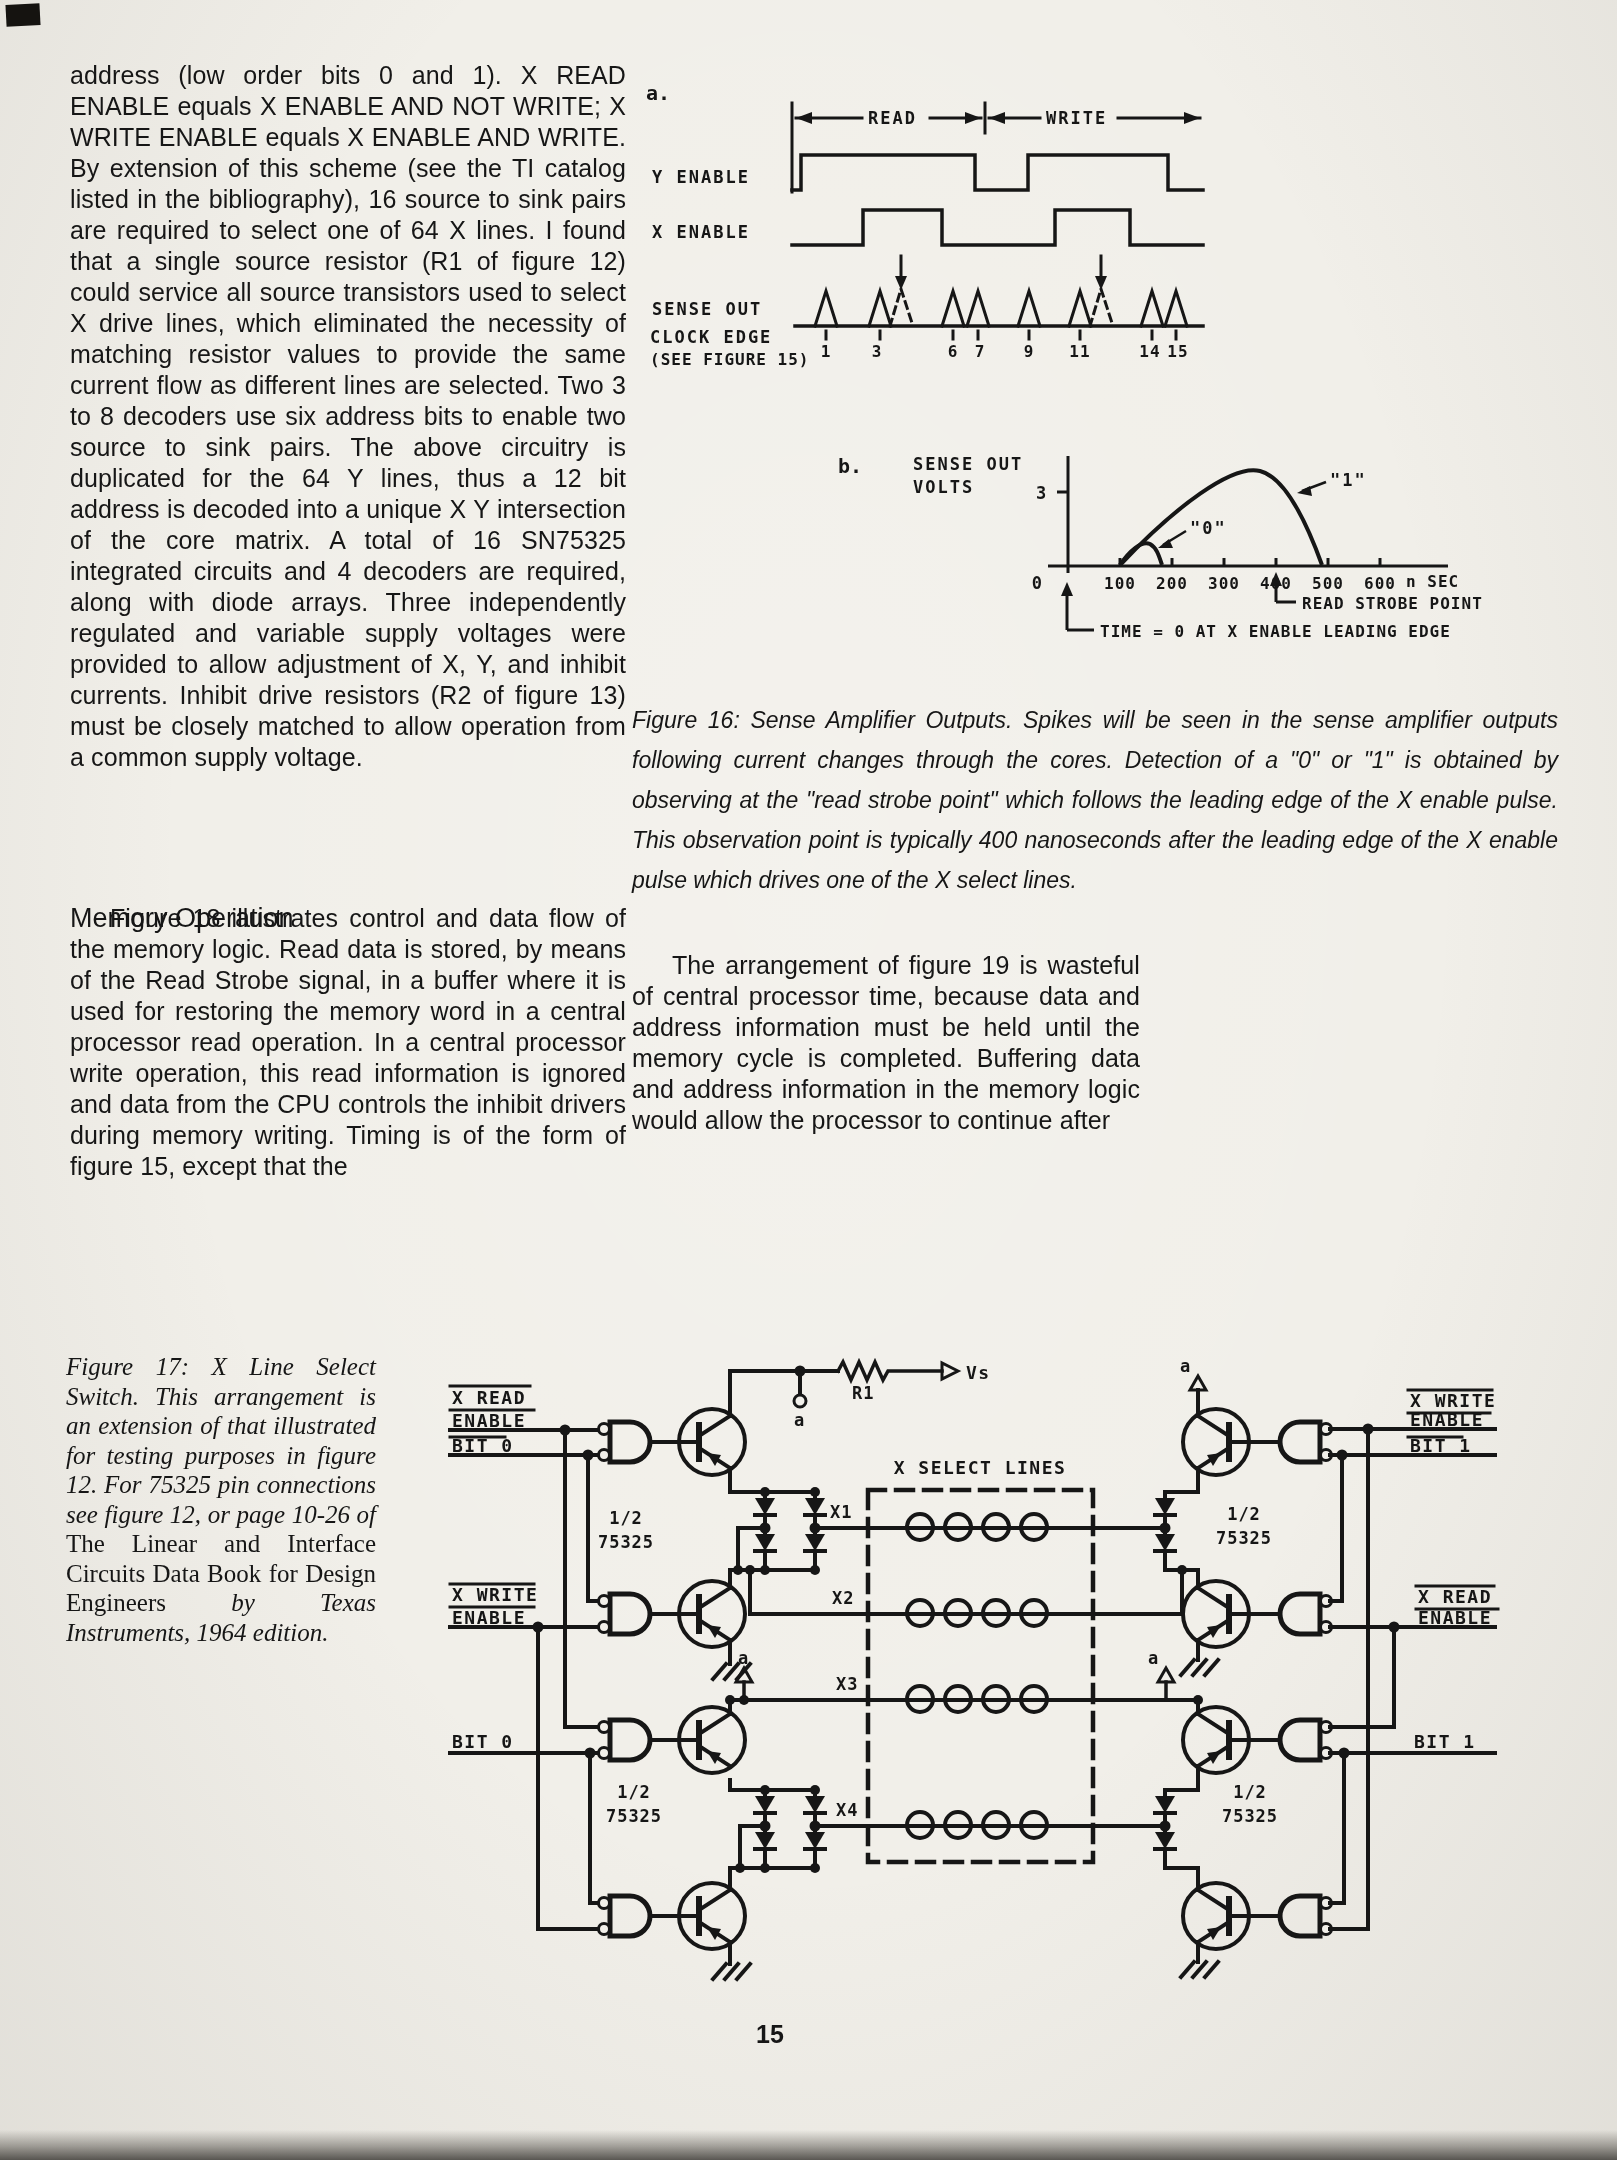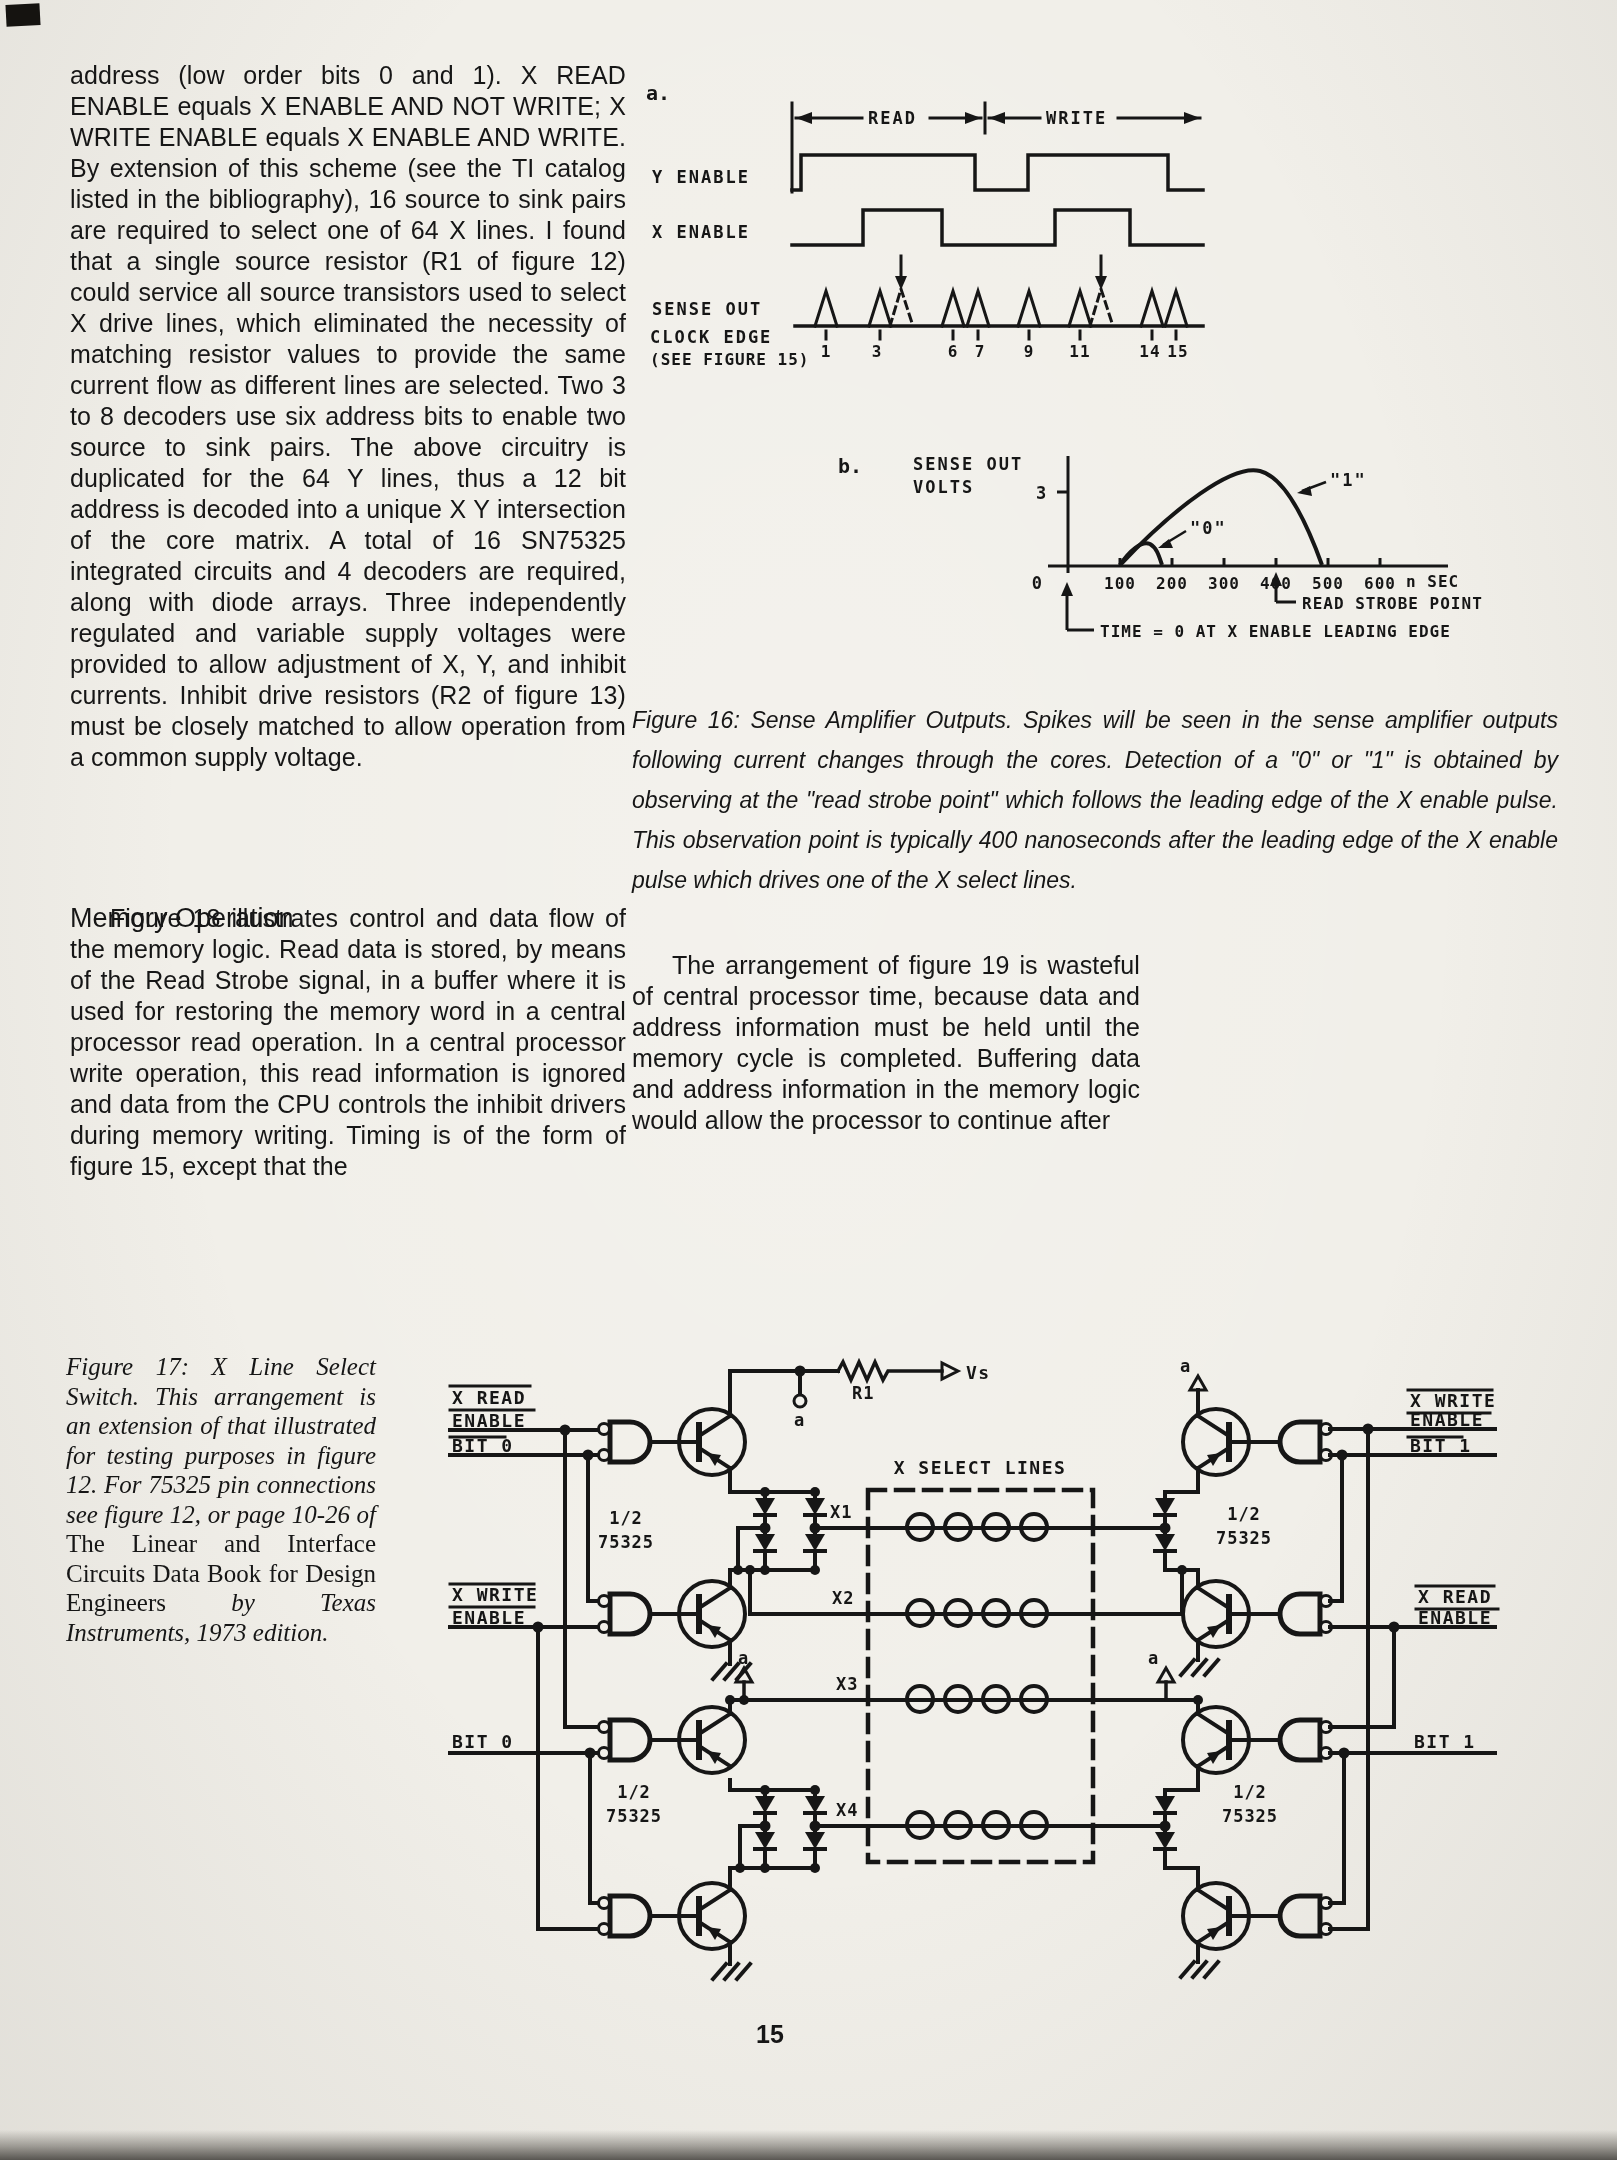--- a/index.html
+++ b/index.html
@@ -69,21 +69,21 @@
 </div>
 
 <div class="bodycol" id="col2">
   <p class="indent">The arrangement of figure 19 is wasteful of central processor time, because data and address information must be held until the memory cycle is completed. Buffering data and address information in the memory logic would allow the processor to continue after</p>
 </div>
 
 <div id="fig16caption">
   <span>Figure 16: Sense Amplifier Outputs. Spikes will be seen in the sense amplifier outputs following current changes through the cores. Detection of a "0" or "1" is obtained by observing at the "read strobe point" which follows the leading edge of the X enable pulse. This observation point is typically 400 nanoseconds after the leading edge of the X enable pulse which drives one of the X select lines.</span>
 </div>
 
-<div id="fig17caption"><span>Figure 17: X Line Select Switch. This arrangement is an extension of that illustrated for testing purposes in figure 12. For 75325 pin connections see figure 12, or page 10-26 of </span><span class="roman">The Linear and Interface Circuits Data Book for Design Engineers </span><span>by Texas Instruments, 1973 edition.</span></div>
+<div id="fig17caption"><span>Figure 17: X Line Select Switch. This arrangement is an extension of that illustrated for testing purposes in figure 12. For 75325 pin connections see figure 12, or page 10-26 of </span><span class="roman">The Linear and Interface Circuits Data Book for Design Engineers </span><span>by Texas Instruments, 1964 edition.</span></div>
 
 <div id="pagenum">15</div>
 
 <svg class="overlay" width="1617" height="2160" viewBox="0 0 1617 2160">
   <defs>
     <g id="trL">
       <circle cx="0" cy="0" r="33" fill="none" stroke="#161616" stroke-width="4"></circle>
       <line x1="-33" y1="0" x2="-13" y2="0" stroke="#161616" stroke-width="4"></line>
       <line x1="-13" y1="-17" x2="-13" y2="17" stroke="#161616" stroke-width="6"></line>
       <line x1="-13" y1="-6" x2="18" y2="-26" stroke="#161616" stroke-width="4"></line>

